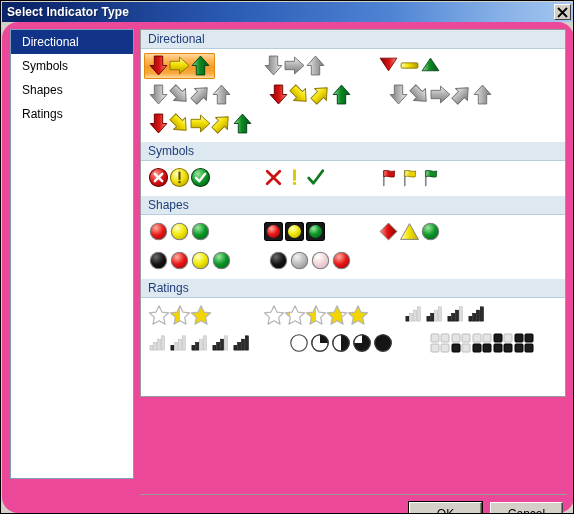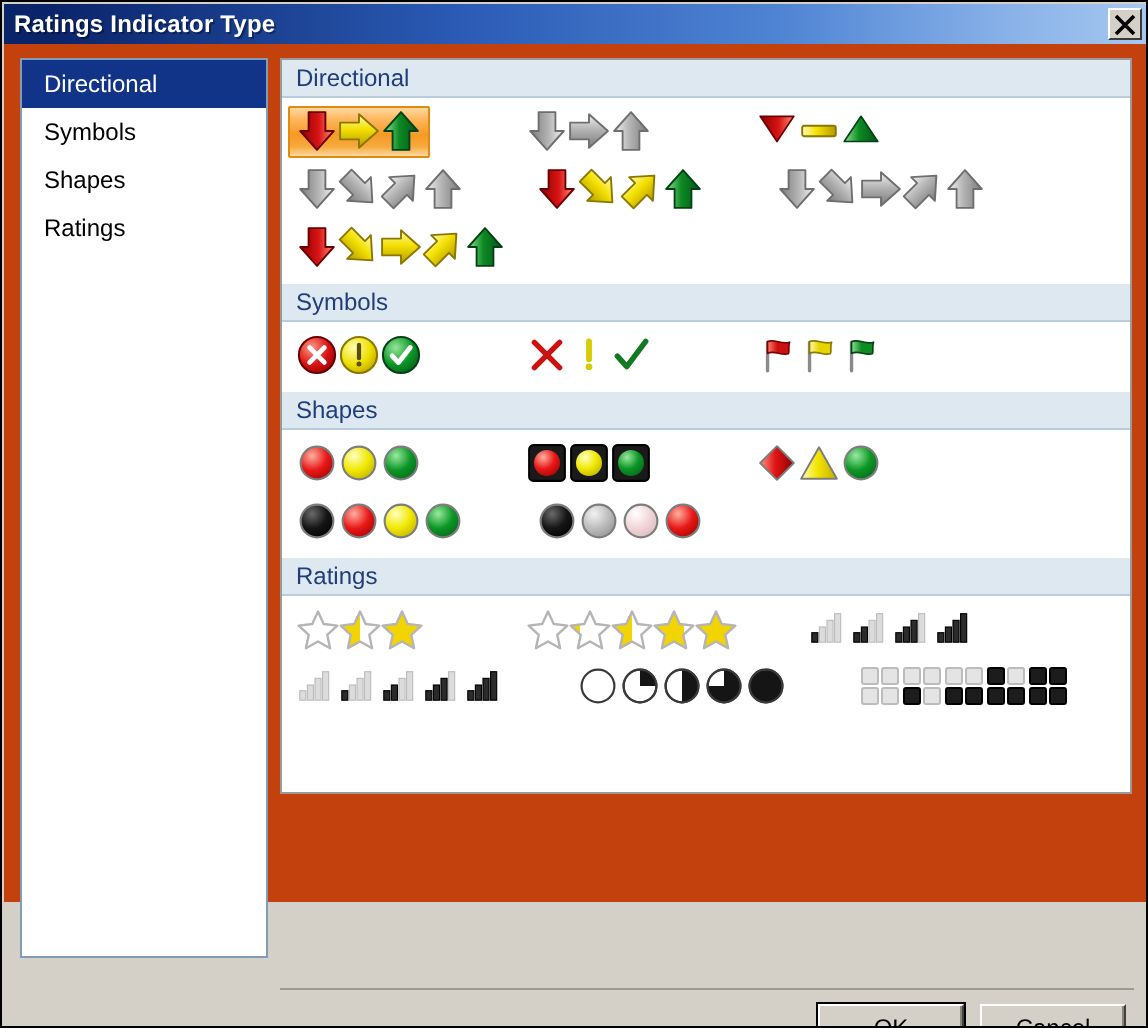--- a/index.html
+++ b/index.html
@@ -51,22 +51,23 @@
     box-sizing: border-box;
     position: relative;
     cursor: default;
   }
   .close-btn svg { position: absolute; left: 2px; top: 2px; }
 
   
   .dlg-body {
     position: absolute;
     left: 1px; top: 21px;
-    width: 572px; height: 429px;
-    background: #c2410c;
+    width: 572px; height: 491px;
+    background: #ec4899;
+    border-radius: 16px;
   }
 
   
   .sidebar {
     position: absolute;
     left: 8px; top: 7px;
     width: 124px; height: 450px;
     background: #ffffff;
     border: 1px solid #7f9db9;
     box-sizing: border-box;
@@ -168,21 +169,21 @@
     outline: 1px solid #000000;
     outline-offset: 0px;
   }
 </style>
 </head>
 <body>
 
 <div class="dialog">
 
   <div class="titlebar">
-    <span class="titlebar-text">Ratings Indicator Type</span>
+    <span class="titlebar-text">Select Indicator Type</span>
     <span class="titlebar-spacer"></span>
     <div class="close-btn">
       <span>
         <svg width="11" height="11" viewBox="0 0 11 11">
           <path d="M1,1 L10,10 M10,1 L1,10" stroke="#000" stroke-width="1.8" fill="none"></path>
         </svg>
       </span>
     </div>
   </div>
 

